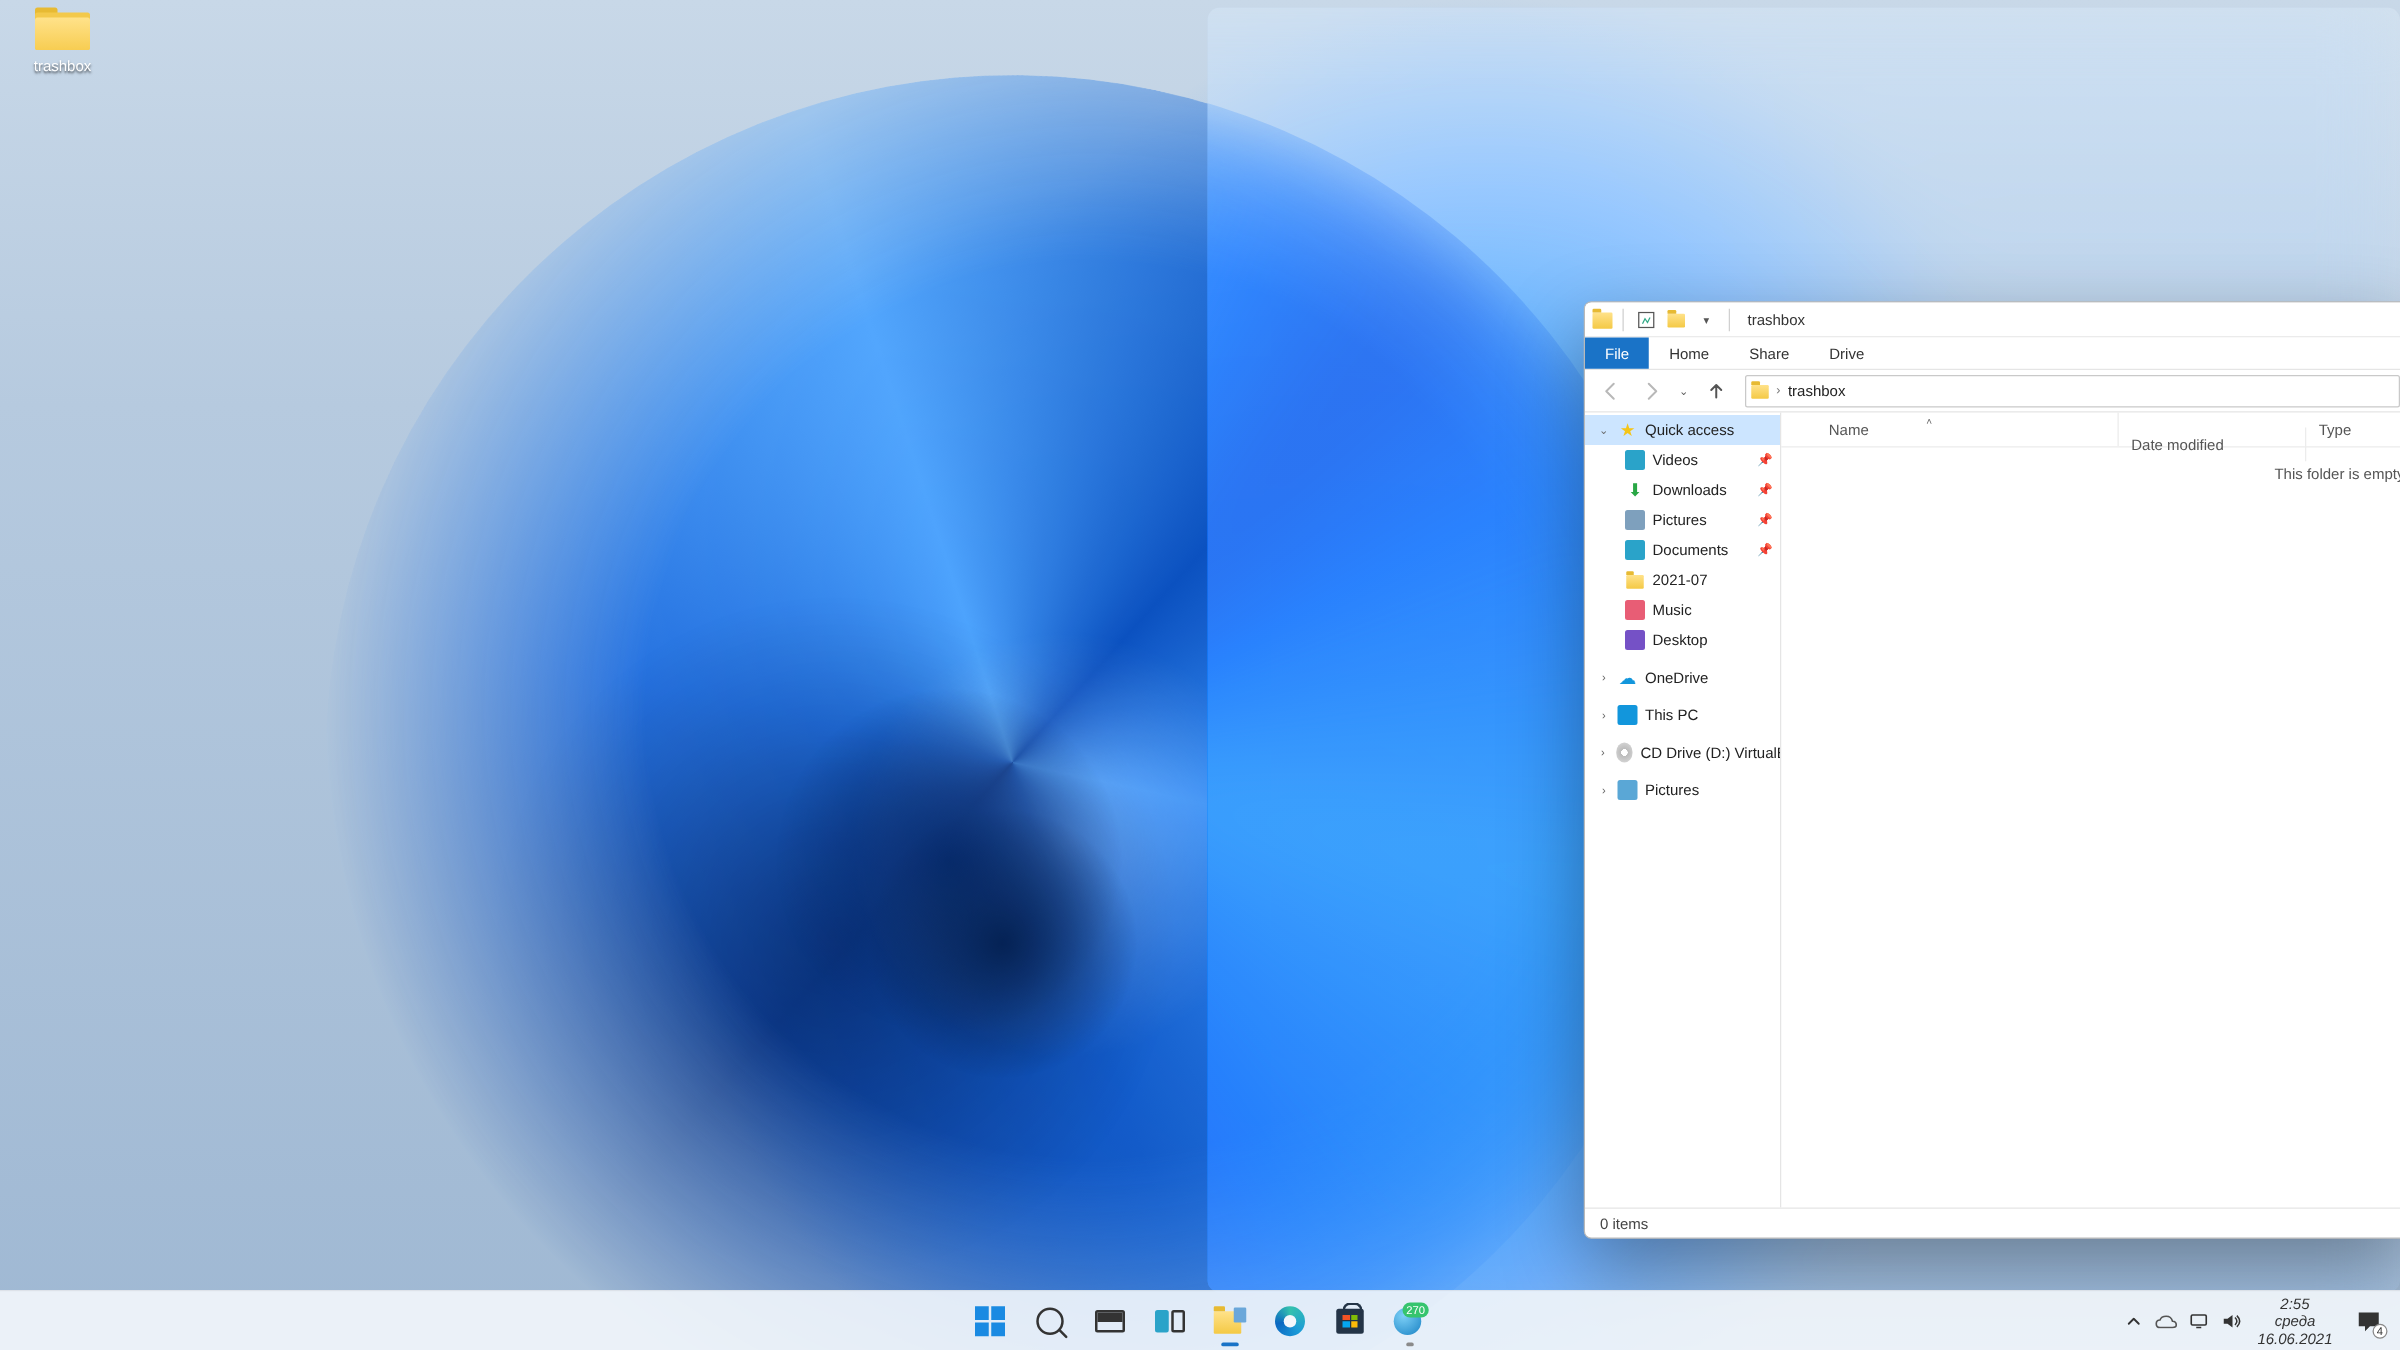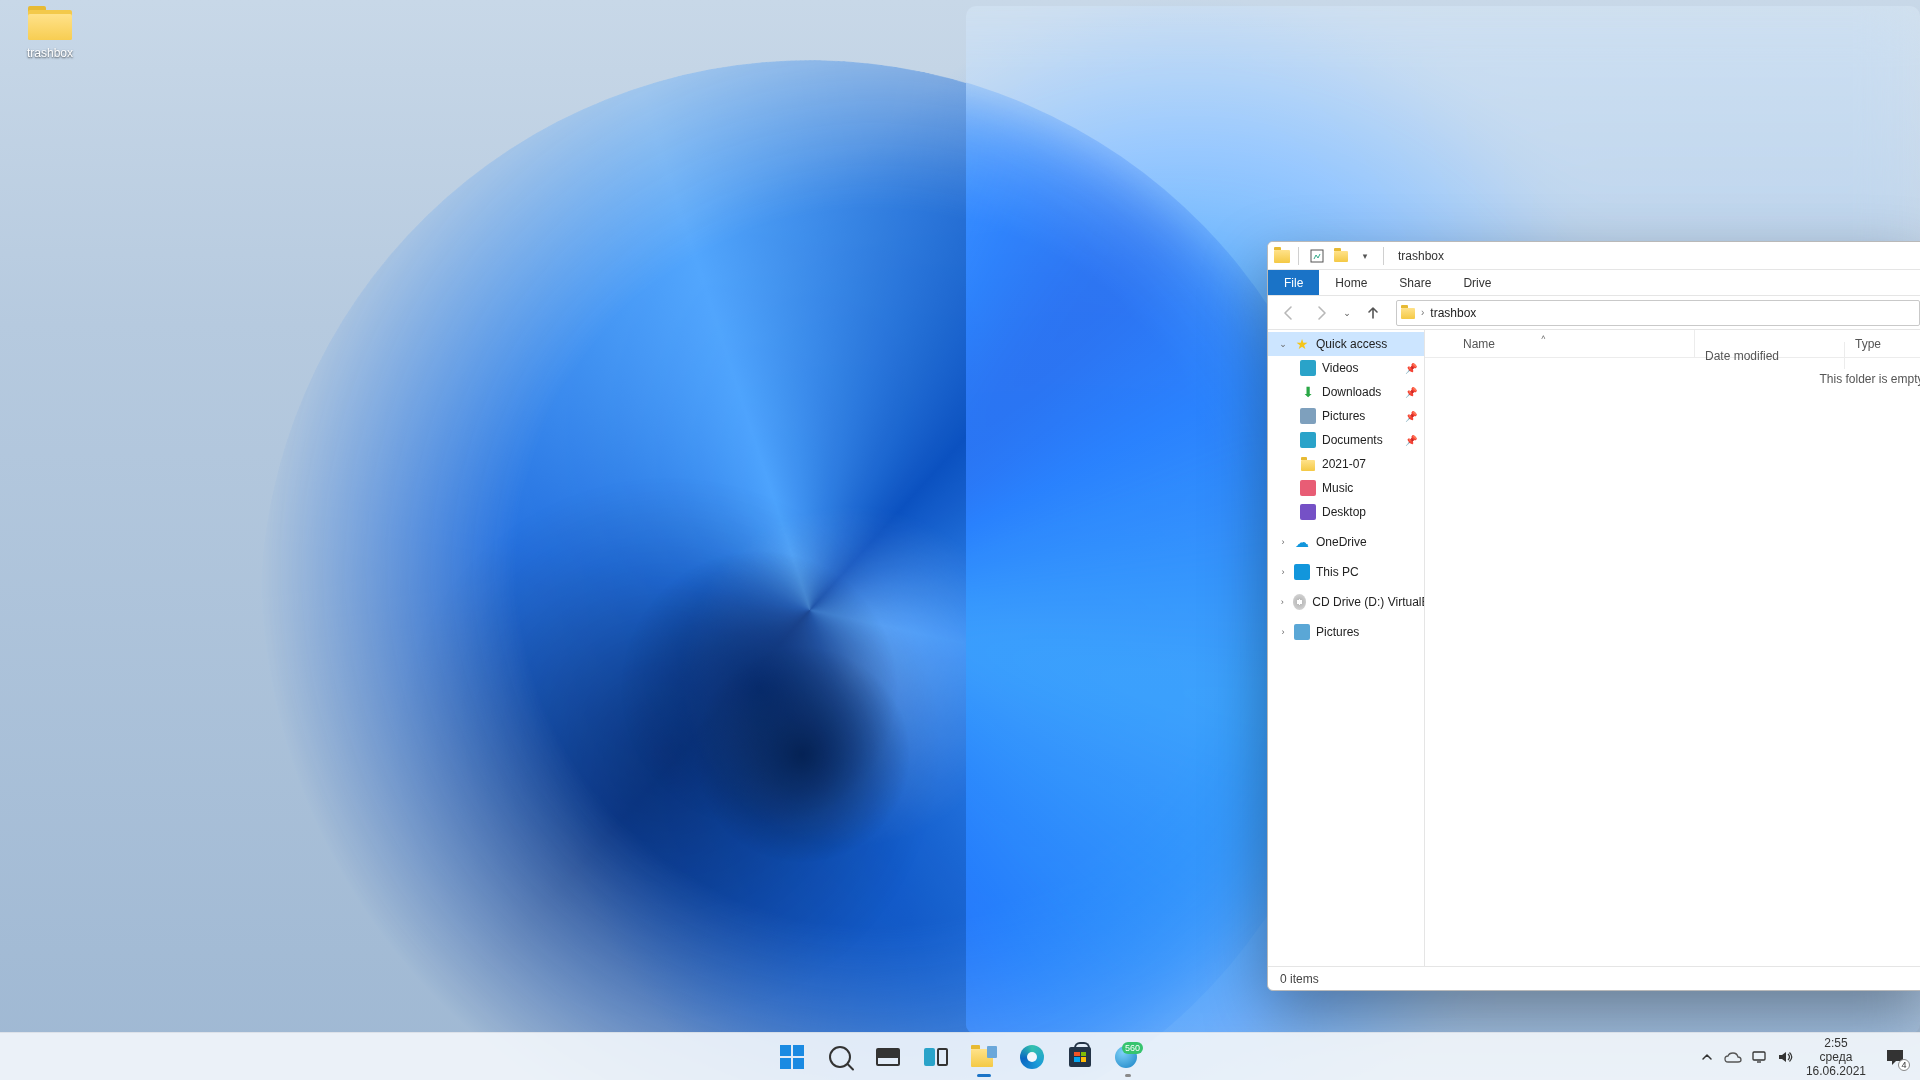--- a/index.html
+++ b/index.html
@@ -301,20 +301,21 @@
     color:#333; font-size:12px;
   }
   .tray .tray-icon{
     width:22px;height:40px;display:flex;align-items:center;justify-content:center;
     cursor:pointer;
   }
   .tray .clock{
     text-align:center;
     line-height:14px;
     padding:0 6px;
+    font-style:italic;
   }
   .tray .clock div{white-space:nowrap;}
   .tray .notif{
     width:38px;height:40px;display:flex;align-items:center;justify-content:center;position:relative;
     cursor:pointer;
   }
   .badge{
     position:absolute; right:4px; bottom:6px;
     min-width:12px;height:12px;border-radius:6px;
     background:#fff; border:1px solid #888;
@@ -550,21 +551,21 @@
               <span></span>
               <span></span>
               <span></span>
               <span></span>
             </div>
           </div>
       </div>
       <div class="tb-btn idle" title="Chat">
         <div class="chat-icon">
           <div class="globe"></div>
-          <div class="chat-badge">560</div>
+          <div class="chat-badge">270</div>
         </div>
       </div>
     </div>
 
     <div class="tray">
       <div class="tray-icon" title="Show hidden icons">
         <svg width="12" height="12" viewBox="0 0 12 12">
             <path d="M2 8 L6 4 L10 8" fill="none" stroke="#333" stroke-width="1.5" stroke-linecap="round" stroke-linejoin="round"></path>
           </svg>
       </div>

